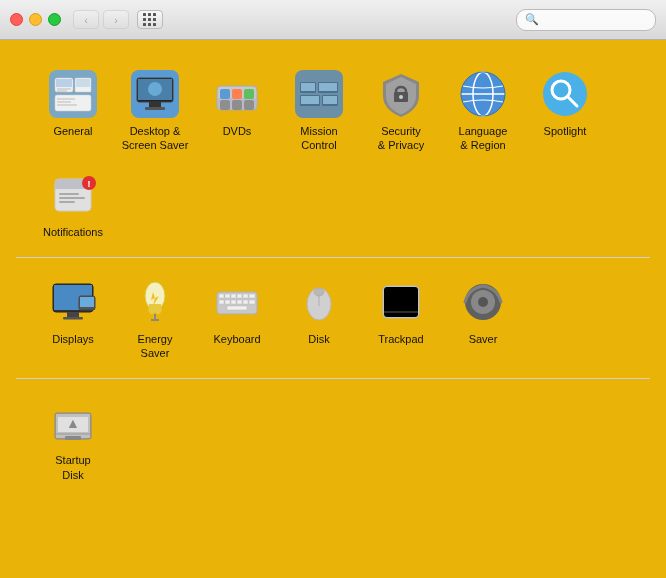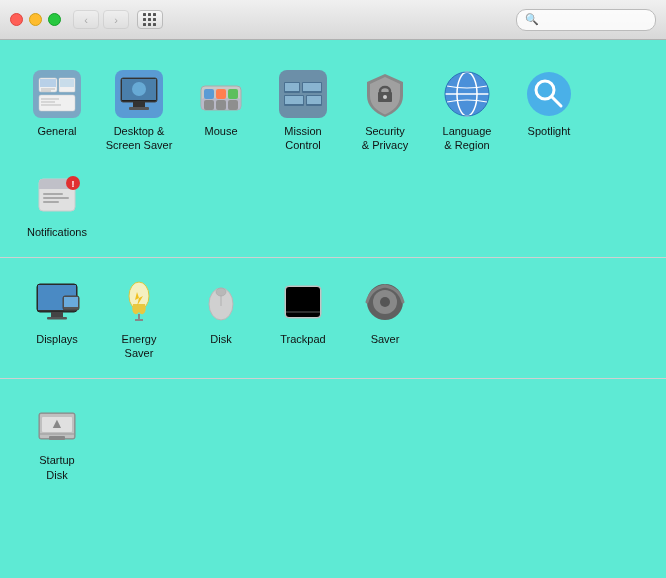--- a/index.html
+++ b/index.html
@@ -113,23 +113,23 @@
       background: transparent;
       outline: none;
       font-size: 12px;
       color: #888;
       width: 100px;
     }
 
     
     .main-content {
       flex: 1;
-      background: #5eead4;
+      background: #eab308;
       overflow-y: auto;
-      padding: 10px 0;
+      padding: 10px 16px;
     }
 
     
     .section {
       padding: 10px 16px;
       border-bottom: 1px solid #d0d0d0;
     }
     .section:last-child { border-bottom: none; }
 
     .icons-grid {
@@ -242,21 +242,21 @@
       <rect x="4" y="16" width="40" height="24" rx="4" fill="#c8c8c8" stroke="#aaa" stroke-width="1"></rect>
       <rect x="4" y="28" width="40" height="12" rx="4" fill="rgba(180,180,200,0.7)"></rect>
       <rect x="7" y="19" width="10" height="10" rx="2" fill="#5b9bd5"></rect>
       <rect x="19" y="19" width="10" height="10" rx="2" fill="#ff7f50"></rect>
       <rect x="31" y="19" width="10" height="10" rx="2" fill="#5dbf5d"></rect>
       <rect x="7" y="30" width="10" height="10" rx="2" fill="#8e8e8e"></rect>
       <rect x="19" y="30" width="10" height="10" rx="2" fill="#8e8e8e"></rect>
       <rect x="31" y="30" width="10" height="10" rx="2" fill="#8e8e8e"></rect>
     </svg>
             </div>
-            <div class="pref-label">Mouse</div>
+            <div class="pref-label">DVDs</div>
           </div>
           <div class="pref-item">
             <div class="pref-icon">
               <svg viewBox="0 0 48 48" xmlns="http://www.w3.org/2000/svg">
       <rect width="48" height="48" rx="8" fill="#6c8fa8"></rect>
       <rect x="5" y="12" width="16" height="11" rx="1" fill="#4a7090"></rect>
       <rect x="6" y="13" width="14" height="8" fill="#89b4d0"></rect>
       <rect x="23" y="12" width="20" height="11" rx="1" fill="#4a7090"></rect>
       <rect x="24" y="13" width="18" height="8" fill="#89b4d0"></rect>
       <rect x="5" y="25" width="20" height="11" rx="1" fill="#4a7090"></rect>
@@ -343,20 +343,41 @@
       <line x1="24" y1="36" x2="24" y2="42" stroke="#888" stroke-width="2"></line>
       <line x1="20" y1="42" x2="28" y2="42" stroke="#888" stroke-width="2"></line>
       <path d="M22 14 L20 22 L24 20 L22 28 L28 18 L24 20 Z" fill="#f0c020"></path>
     </svg>
             </div>
             <div class="pref-label">Energy<br>Saver</div>
           </div>
           <div class="pref-item">
             <div class="pref-icon">
               <svg viewBox="0 0 48 48" xmlns="http://www.w3.org/2000/svg">
+      <rect x="4" y="14" width="40" height="22" rx="3" fill="#c8c8c8" stroke="#b0b0b0" stroke-width="1"></rect>
+      <rect x="6" y="16" width="5" height="4" rx="0.5" fill="#f0f0f0" stroke="#bbb" stroke-width="0.5"></rect>
+      <rect x="12" y="16" width="5" height="4" rx="0.5" fill="#f0f0f0" stroke="#bbb" stroke-width="0.5"></rect>
+      <rect x="18" y="16" width="5" height="4" rx="0.5" fill="#f0f0f0" stroke="#bbb" stroke-width="0.5"></rect>
+      <rect x="24" y="16" width="5" height="4" rx="0.5" fill="#f0f0f0" stroke="#bbb" stroke-width="0.5"></rect>
+      <rect x="30" y="16" width="5" height="4" rx="0.5" fill="#f0f0f0" stroke="#bbb" stroke-width="0.5"></rect>
+      <rect x="36" y="16" width="6" height="4" rx="0.5" fill="#f0f0f0" stroke="#bbb" stroke-width="0.5"></rect>
+      <rect x="6" y="22" width="5" height="4" rx="0.5" fill="#f0f0f0" stroke="#bbb" stroke-width="0.5"></rect>
+      <rect x="12" y="22" width="5" height="4" rx="0.5" fill="#f0f0f0" stroke="#bbb" stroke-width="0.5"></rect>
+      <rect x="18" y="22" width="5" height="4" rx="0.5" fill="#f0f0f0" stroke="#bbb" stroke-width="0.5"></rect>
+      <rect x="24" y="22" width="5" height="4" rx="0.5" fill="#f0f0f0" stroke="#bbb" stroke-width="0.5"></rect>
+      <rect x="30" y="22" width="5" height="4" rx="0.5" fill="#f0f0f0" stroke="#bbb" stroke-width="0.5"></rect>
+      <rect x="36" y="22" width="6" height="4" rx="0.5" fill="#f0f0f0" stroke="#bbb" stroke-width="0.5"></rect>
+      <rect x="14" y="28" width="20" height="4" rx="0.5" fill="#f0f0f0" stroke="#bbb" stroke-width="0.5"></rect>
+    </svg>
+            </div>
+            <div class="pref-label">Keyboard</div>
+          </div>
+          <div class="pref-item">
+            <div class="pref-icon">
+              <svg viewBox="0 0 48 48" xmlns="http://www.w3.org/2000/svg">
       <ellipse cx="24" cy="26" rx="12" ry="16" fill="#d0d0d0" stroke="#b8b8b8" stroke-width="1"></ellipse>
       <line x1="24" y1="14" x2="24" y2="28" stroke="#bbb" stroke-width="1.5"></line>
       <ellipse cx="24" cy="14" rx="5" ry="4" fill="#b8b8b8" stroke="#a0a0a0" stroke-width="0.5"></ellipse>
     </svg>
             </div>
             <div class="pref-label">Disk</div>
           </div>
           <div class="pref-item">
             <div class="pref-icon">
               <svg viewBox="0 0 48 48" xmlns="http://www.w3.org/2000/svg">

